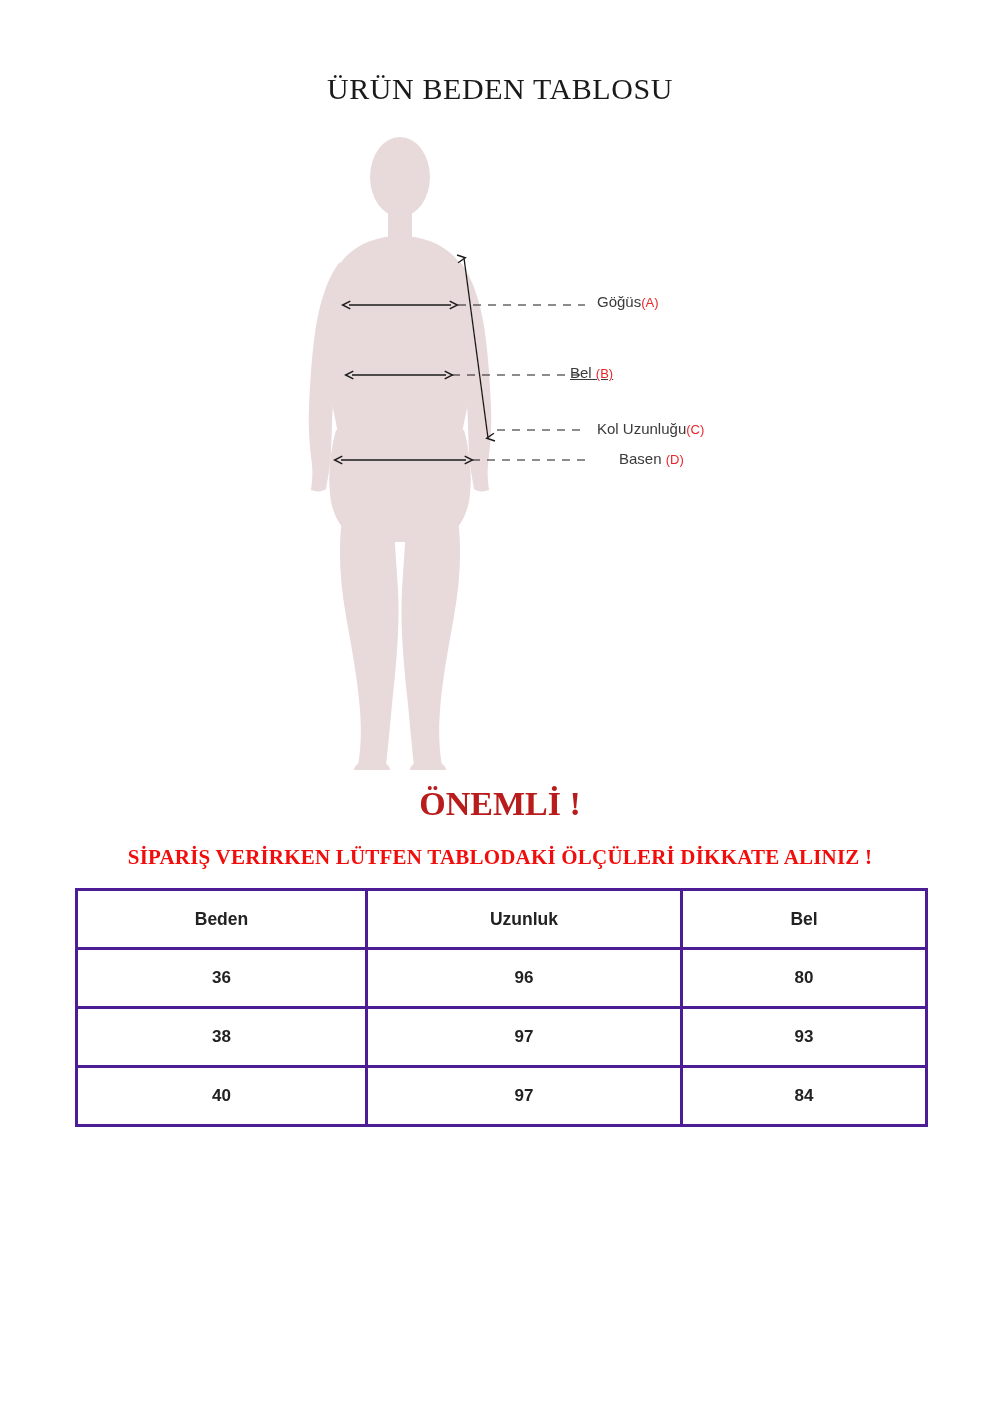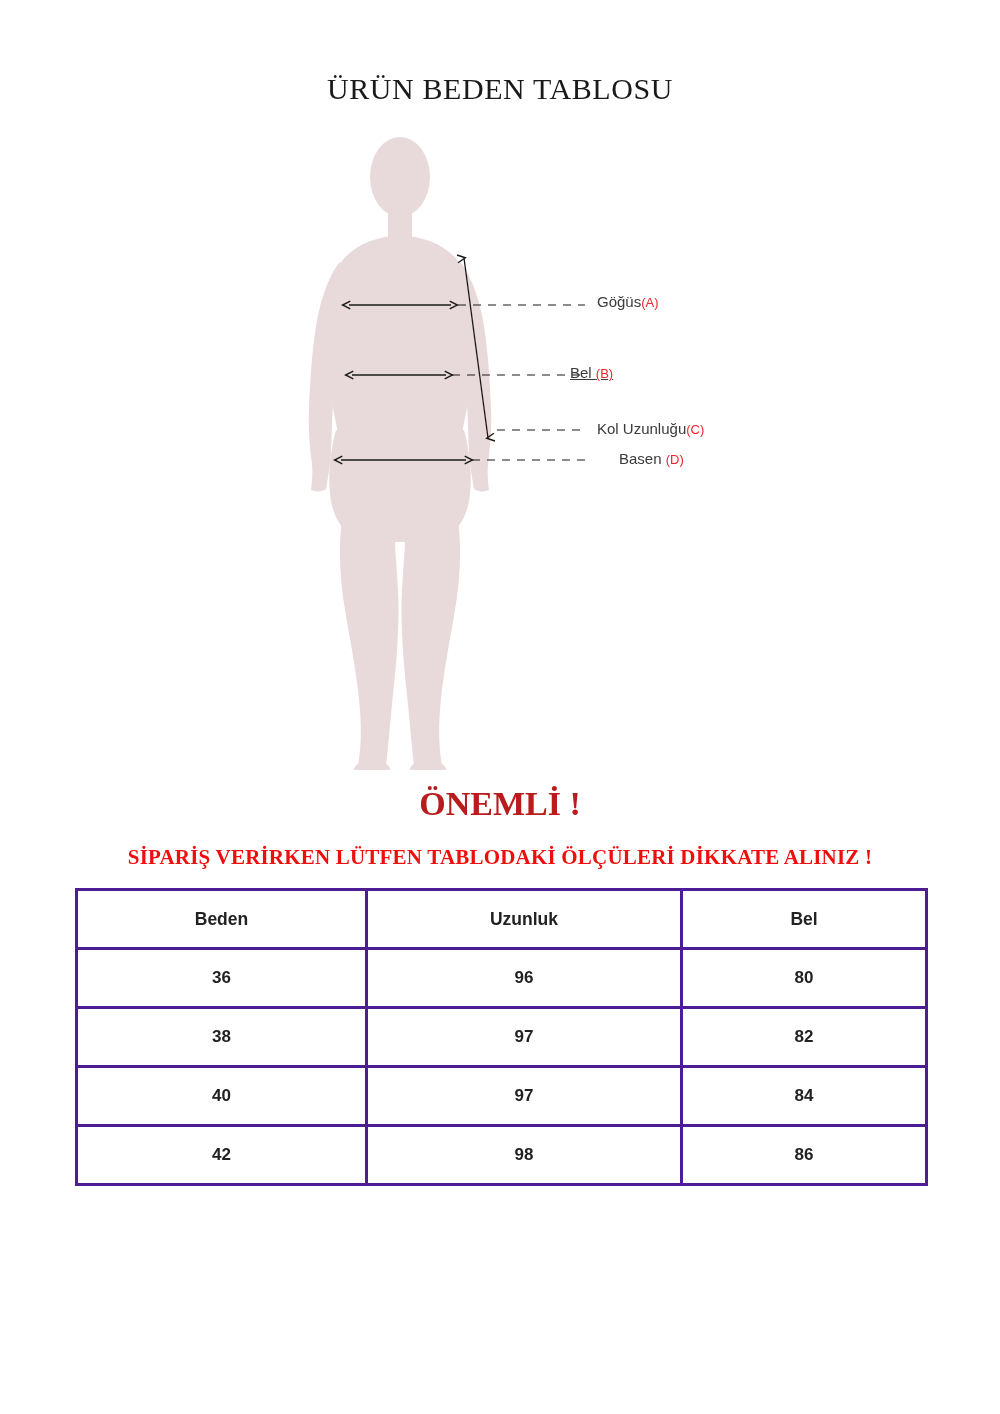--- a/index.html
+++ b/index.html
@@ -245,28 +245,23 @@
     </thead>
     <tbody>
       <tr>
         <td>36</td>
         <td>96</td>
         <td>80</td>
       </tr>
       <tr>
         <td>38</td>
         <td>97</td>
-        <td>82</td>
+        <td>93</td>
       </tr>
       <tr>
         <td>40</td>
         <td>97</td>
         <td>84</td>
       </tr>
-      <tr>
-        <td>42</td>
-        <td>98</td>
-        <td>86</td>
-      </tr>
     </tbody>
   </table>
 
 </div>
 
 </body></html>

